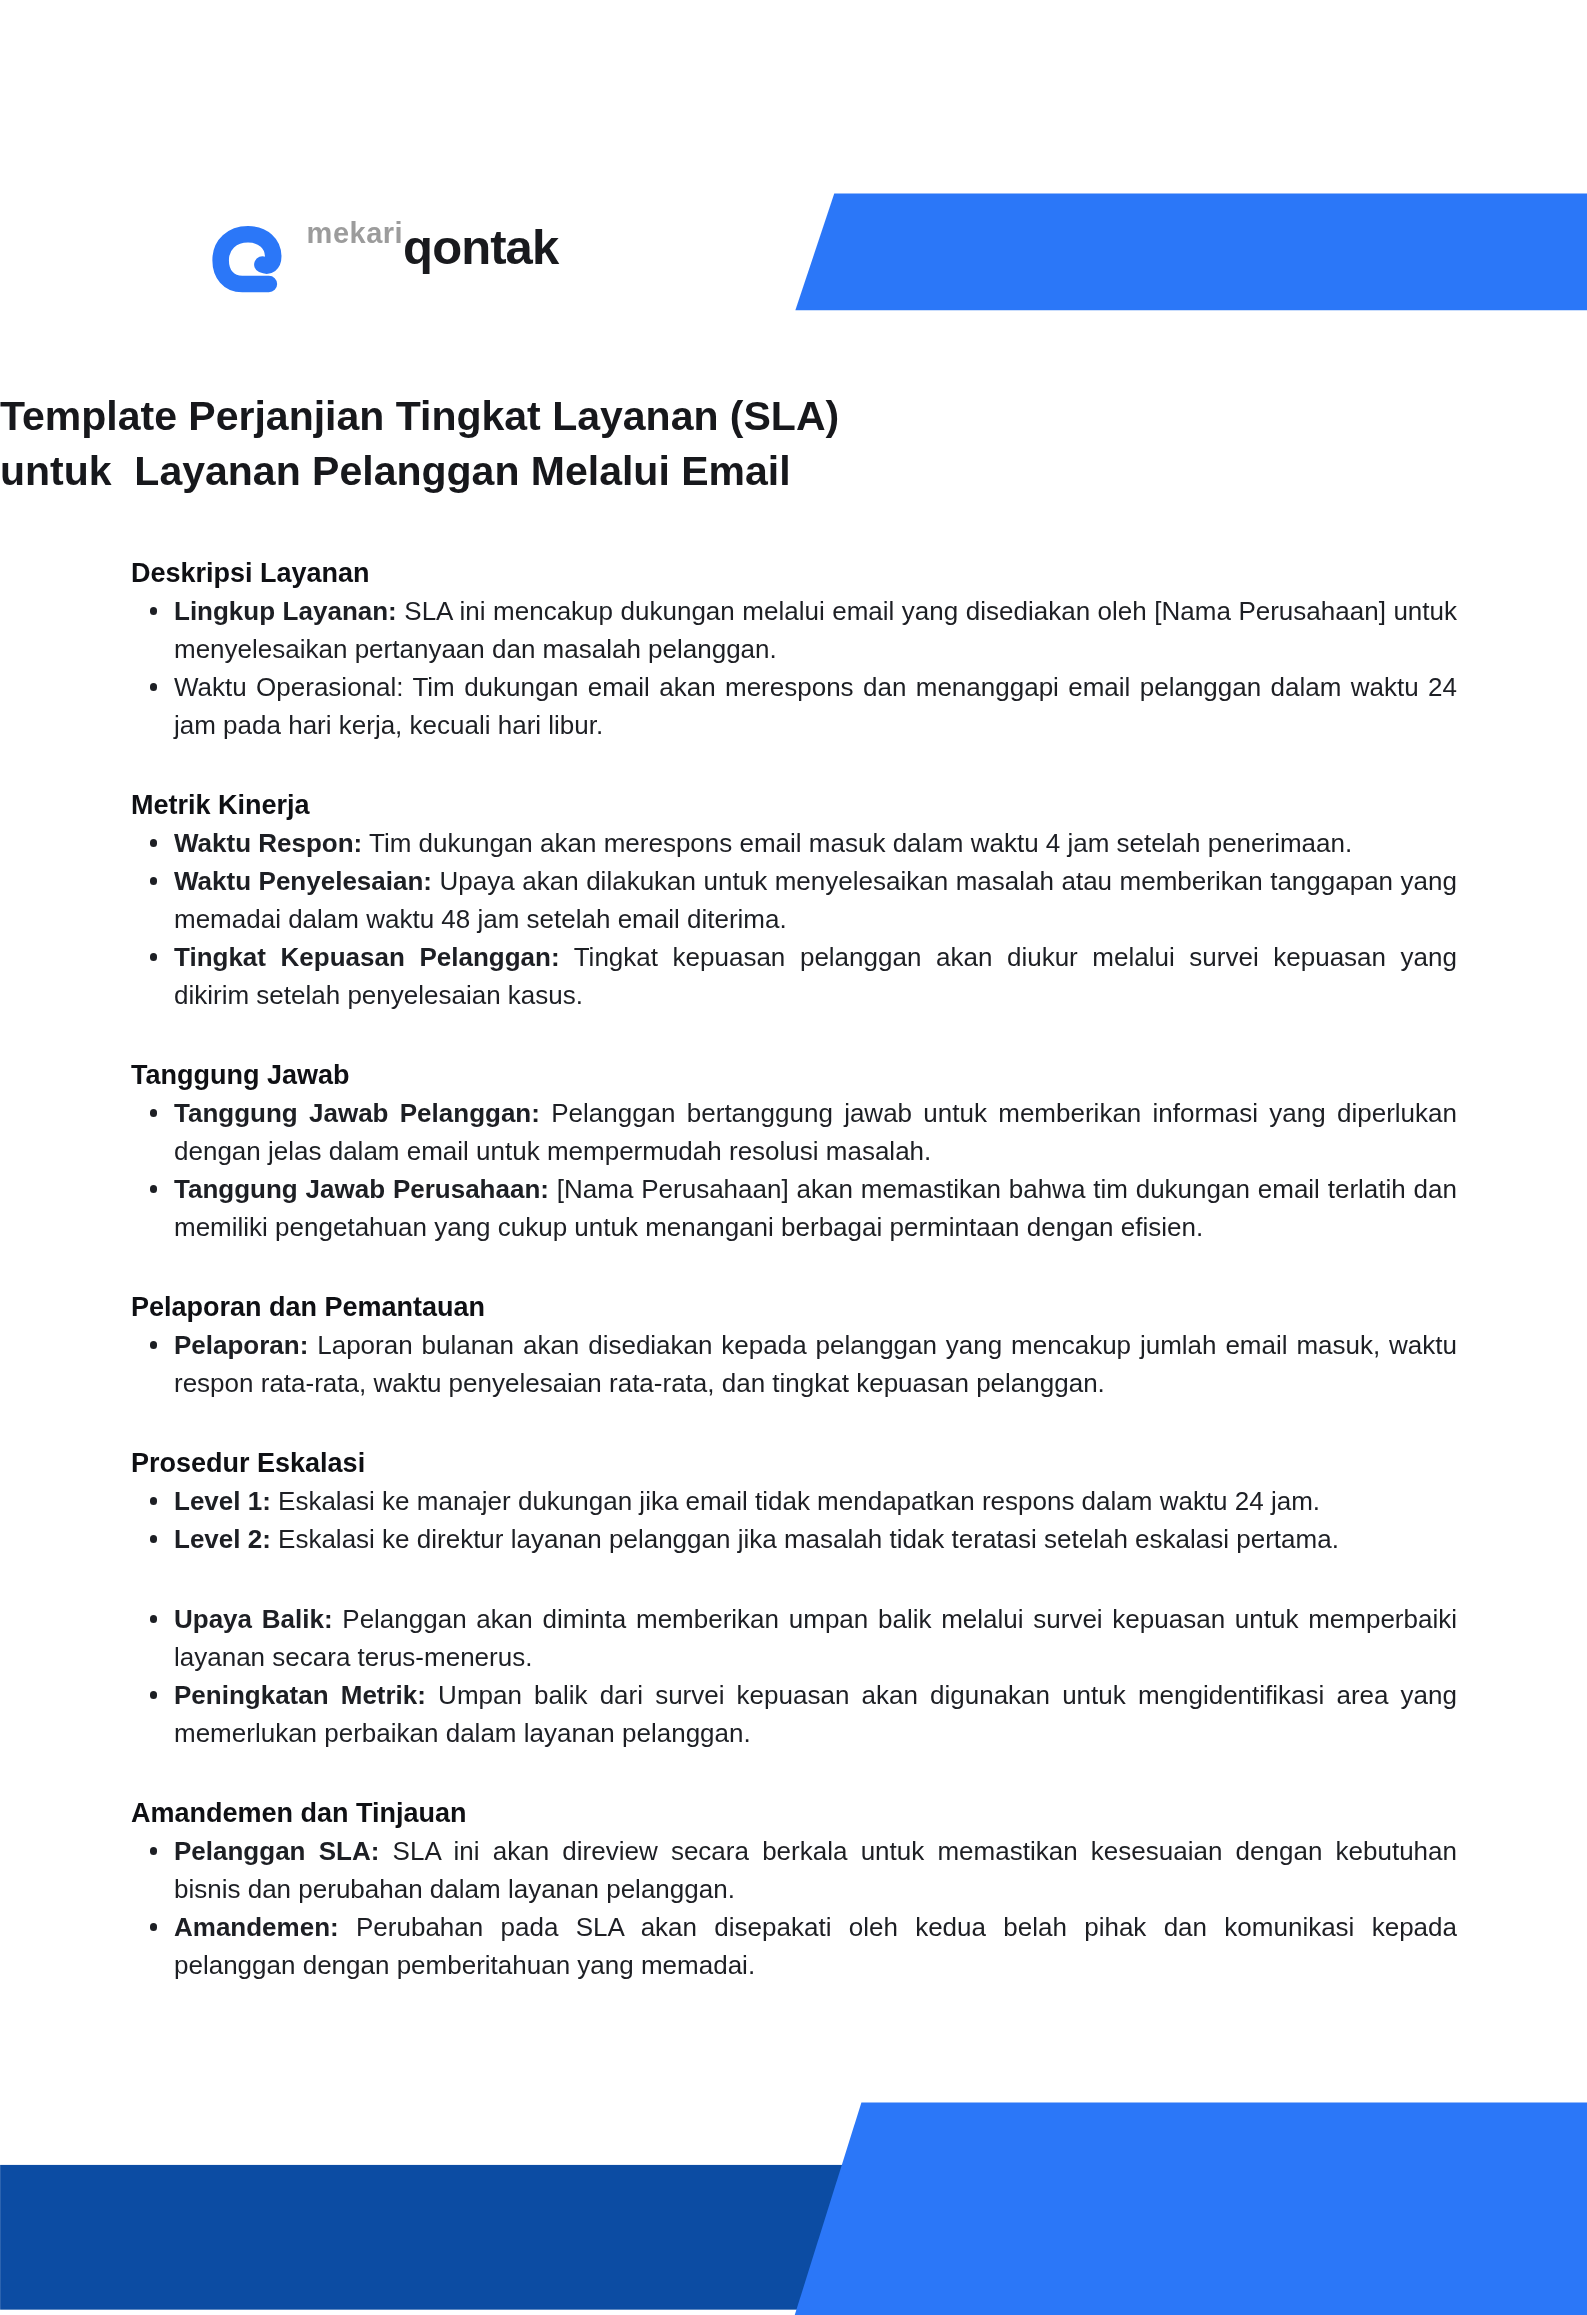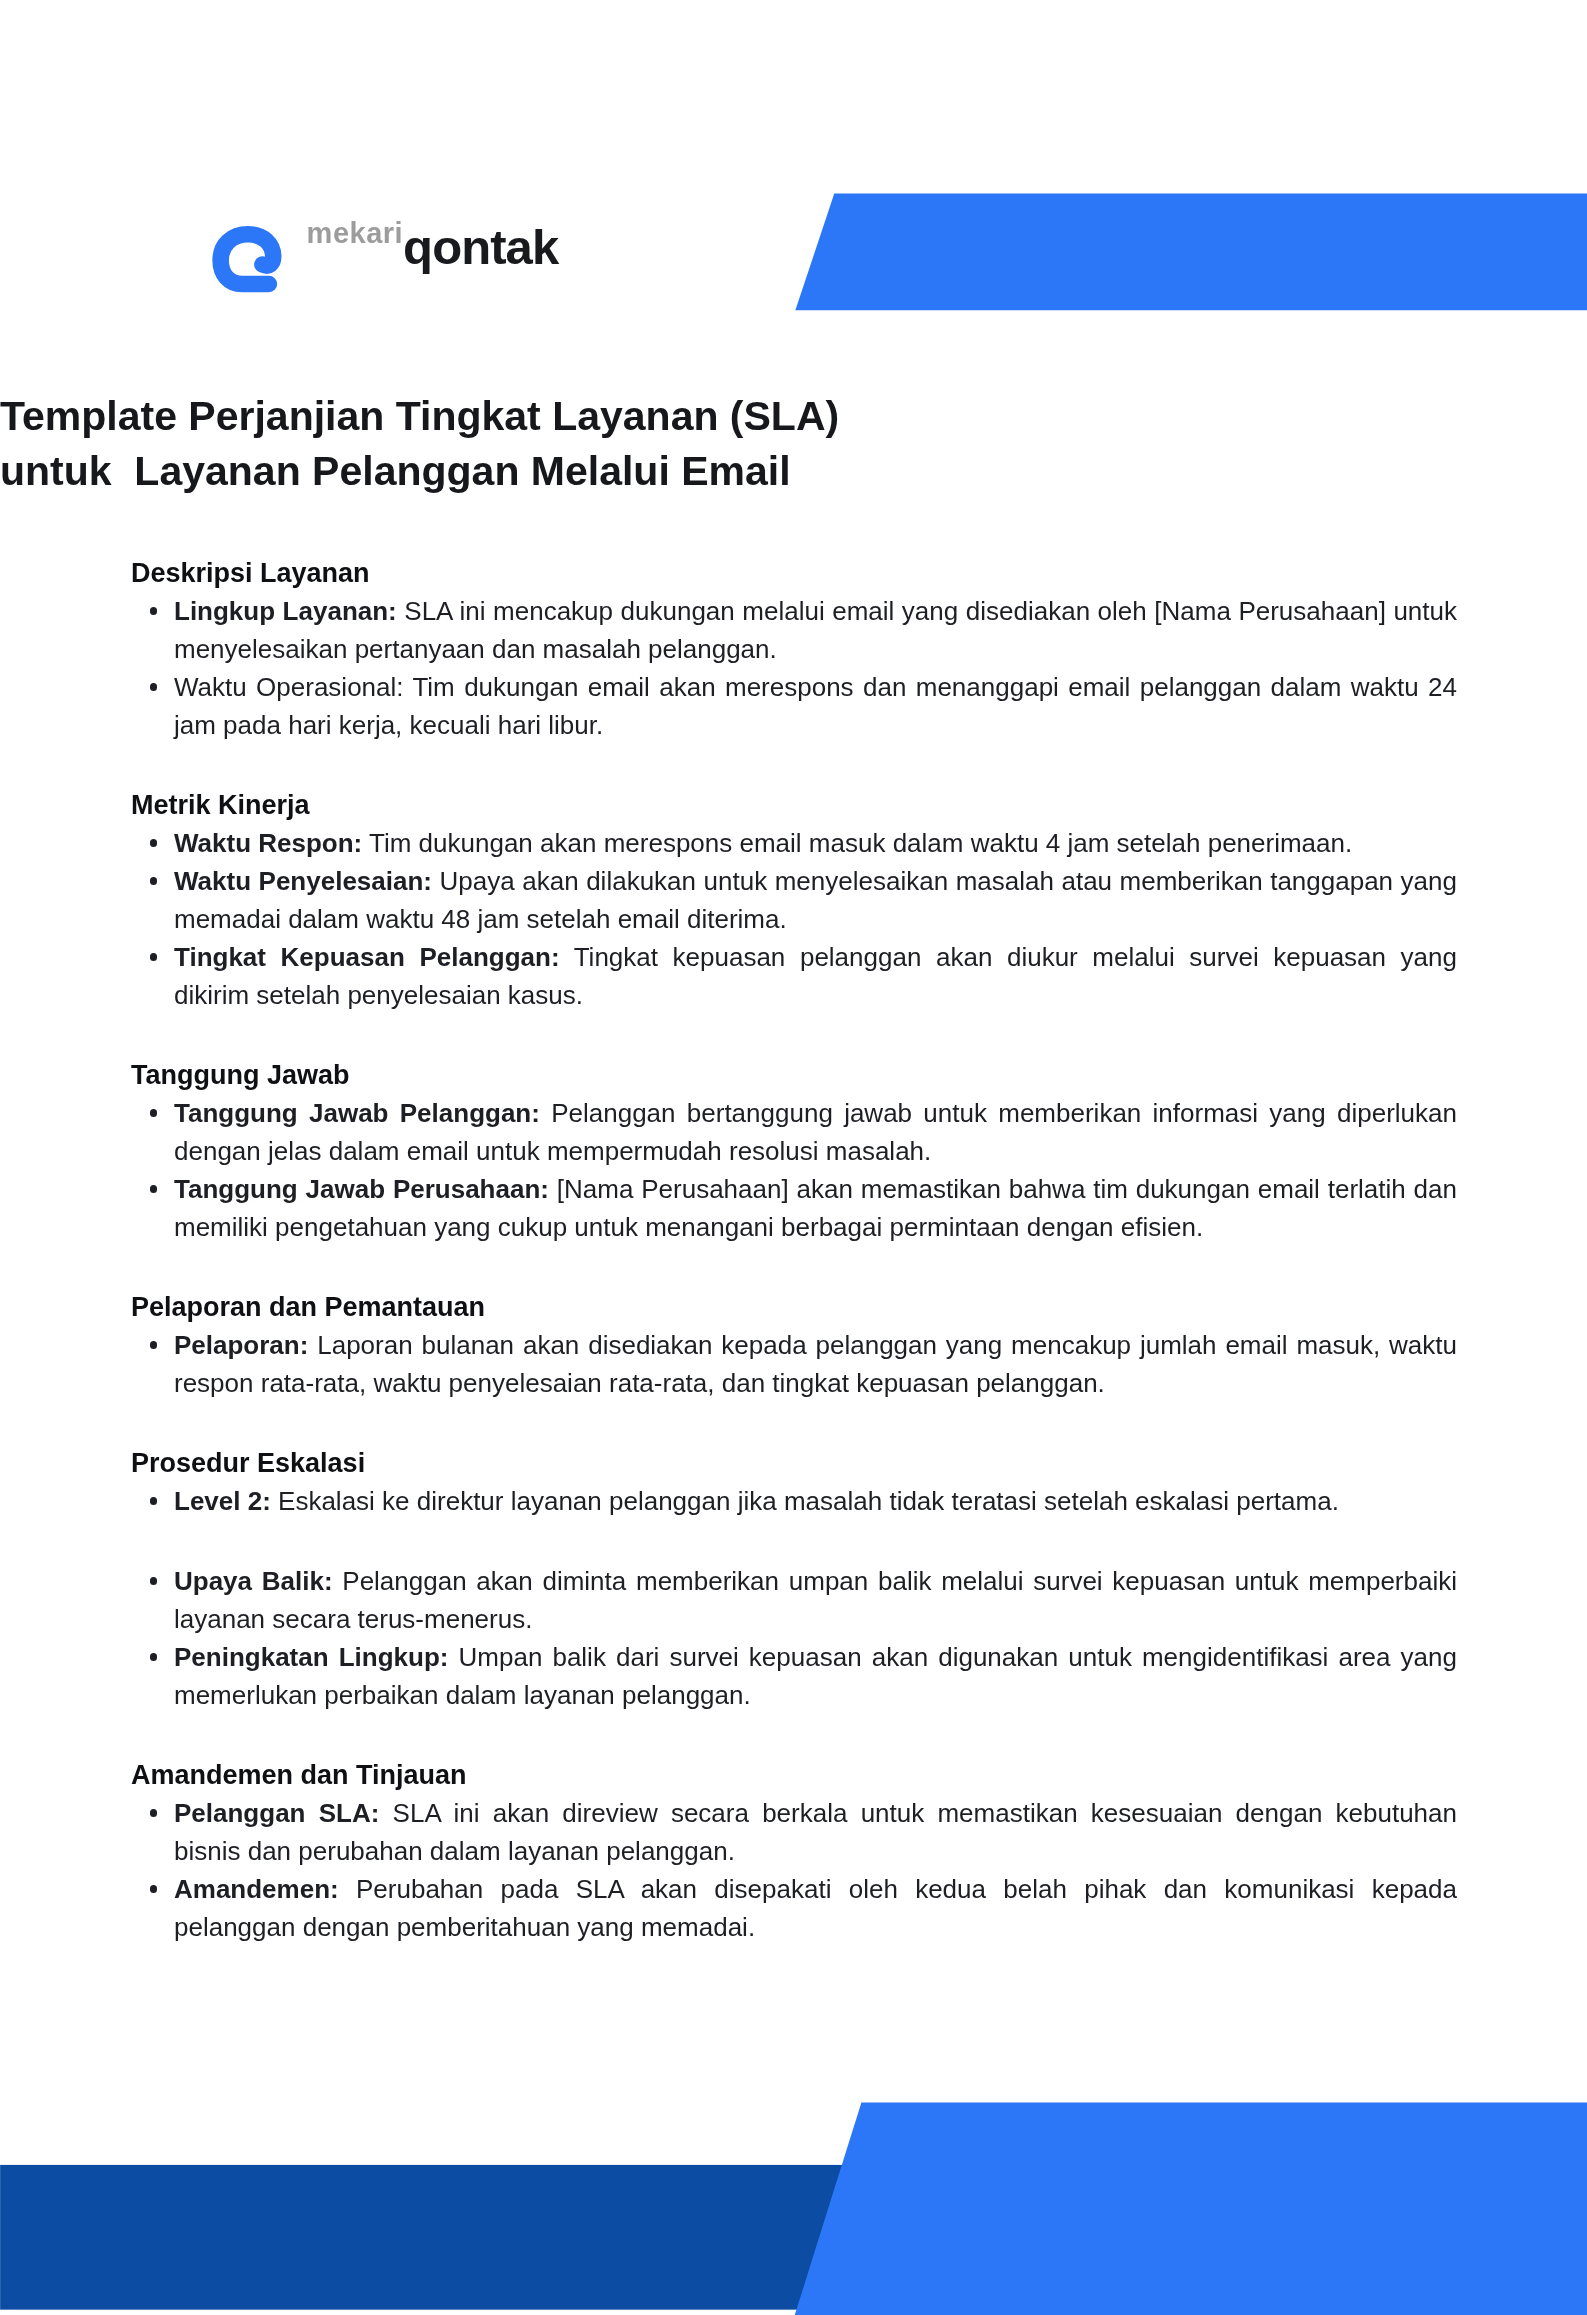--- a/index.html
+++ b/index.html
@@ -177,31 +177,34 @@
     <ul class="section-bullets">
           <li class="bullet-item">
     <span class="lead bold">Pelaporan:</span><span class="txt"> Laporan bulanan akan disediakan kepada pelanggan yang mencakup jumlah email masuk, waktu respon rata-rata, waktu penyelesaian rata-rata, dan tingkat kepuasan pelanggan.</span>
   </li>
         </ul>
   </section>
       <section class="doc-section">
     <h2 class="section-heading">Prosedur Eskalasi</h2>
     <ul class="section-bullets">
           <li class="bullet-item">
+    <span class="lead bold">Level 1:</span><span class="txt"> Eskalasi ke manajer dukungan jika email tidak mendapatkan respons dalam waktu 24 jam.</span>
+  </li>
+          <li class="bullet-item">
     <span class="lead bold">Level 2:</span><span class="txt"> Eskalasi ke direktur layanan pelanggan jika masalah tidak teratasi setelah eskalasi pertama.</span>
   </li>
         </ul>
   </section>
       <section class="doc-section">
     <ul class="section-bullets">
           <li class="bullet-item">
     <span class="lead bold">Upaya Balik:</span><span class="txt"> Pelanggan akan diminta memberikan umpan balik melalui survei kepuasan untuk memperbaiki layanan secara terus-menerus.</span>
   </li>
           <li class="bullet-item">
-    <span class="lead bold">Peningkatan Lingkup:</span><span class="txt"> Umpan balik dari survei kepuasan akan digunakan untuk mengidentifikasi area yang memerlukan perbaikan dalam layanan pelanggan.</span>
+    <span class="lead bold">Peningkatan Metrik:</span><span class="txt"> Umpan balik dari survei kepuasan akan digunakan untuk mengidentifikasi area yang memerlukan perbaikan dalam layanan pelanggan.</span>
   </li>
         </ul>
   </section>
       <section class="doc-section">
     <h2 class="section-heading">Amandemen dan Tinjauan</h2>
     <ul class="section-bullets">
           <li class="bullet-item">
     <span class="lead bold">Pelanggan SLA:</span><span class="txt"> SLA ini akan direview secara berkala untuk memastikan kesesuaian dengan kebutuhan bisnis dan perubahan dalam layanan pelanggan.</span>
   </li>
           <li class="bullet-item">

